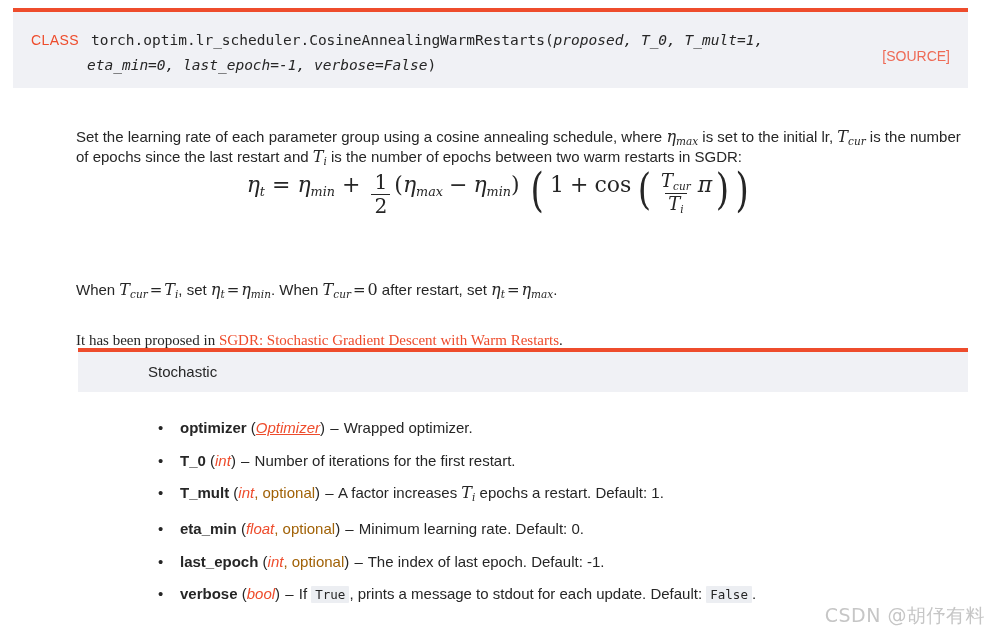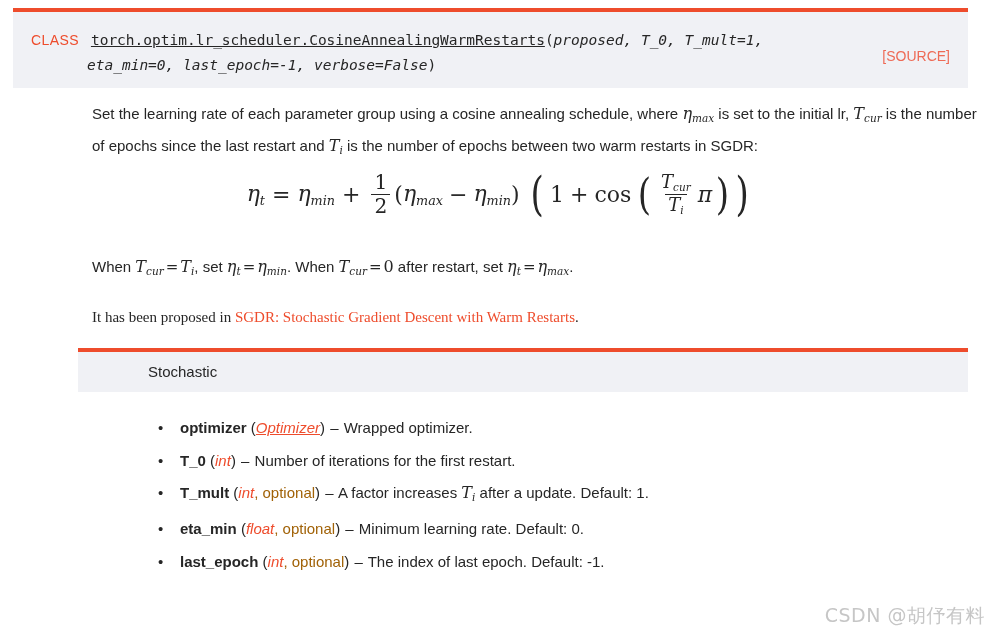--- a/index.html
+++ b/index.html
@@ -42,41 +42,42 @@
   }
   .sig-line.second { padding-left: 56px; }
   .kw-class {
     color: #ee4c2c;
     font-family: "Liberation Sans", sans-serif;
     font-size: 14px;
     letter-spacing: 0.4px;
     margin-right: 12px;
     margin-top: 10px;
   }
-  .sig-path { color: #262626; text-decoration: underline; }
+  .sig-path { color: #262626; }
   .sig-arg { font-style: italic; color: #262626; }
   .sig-punct { color: #262626; }
   .source-link {
     position: absolute;
     right: 18px;
     top: 36px;
     color: #ee6a55;
     font-size: 14px;
     text-decoration: none;
     font-family: "Liberation Sans", sans-serif;
   }
 
   
   .prose {
     position: absolute;
-    left: 92px;
+    left: 76px;
     width: 890px;
     font-size: 15px;
-    line-height: 28px;
-    color: #262626;
+    line-height: 16px;
+    color: #262626;
+    margin-top: 29px;
   }
   #desc-para  { top: 100px; }
   #when-para  { top: 253px; }
   #prop-para  { top: 303px; font-family: Liberation Serif, serif; }
 
   .mathy {
     font-family: "DejaVu Serif", "Liberation Serif", serif;
     font-style: italic;
     font-size: 16px;
   }
@@ -103,21 +104,21 @@
     left: 0;
     top: 172px;
     width: 999px;
     text-align: center;
     font-family: "DejaVu Serif", "Liberation Serif", serif;
     font-size: 22px;
     color: #262626;
   }
   .formula .row {
     display: inline-flex;
-    align-items: center;
+    align-items: flex-start;
     justify-content: center;
     white-space: nowrap;
   }
   .it { font-style: italic; }
   .rm { font-style: normal; }
   .sub-s {
     font-size: 0.58em;
     font-style: italic;
     vertical-align: -0.3em;
   }
@@ -296,33 +297,39 @@
     <span class="pname">T_0</span>
     <span class="paren">(</span><span class="ptype">int</span><span class="paren">)</span>
     <span class="dash">–</span>
     <span>Number of iterations for the first restart.</span>
   </li>
 
   <li>
     <span class="pname">T_mult</span>
     <span class="paren">(</span><span class="ptype">int</span><span class="popt">, optional</span><span class="paren">)</span>
     <span class="dash">–</span>
-    <span>A factor increases </span><span class="mathy"><span>T</span><span class="sub">i</span></span><span> after a update. </span><span>Default: </span><span>1.</span>
+    <span>A factor increases </span><span class="mathy"><span>T</span><span class="sub">i</span></span><span> epochs a restart. </span><span>Default: </span><span>1.</span>
   </li>
 
   <li>
     <span class="pname">eta_min</span>
     <span class="paren">(</span><span class="ptype">float</span><span class="popt">, optional</span><span class="paren">)</span>
     <span class="dash">–</span>
     <span>Minimum learning rate. </span><span>Default: </span><span>0.</span>
   </li>
 
   <li>
     <span class="pname">last_epoch</span>
     <span class="paren">(</span><span class="ptype">int</span><span class="popt">, optional</span><span class="paren">)</span>
     <span class="dash">–</span>
     <span>The index of last epoch. </span><span>Default: </span><span>-1.</span>
   </li>
 
+  <li>
+    <span class="pname">verbose</span>
+    <span class="paren">(</span><span class="ptype">bool</span><span class="paren">)</span>
+    <span class="dash">–</span>
+    <span>If </span><code class="inline">True</code><span>, prints a message to stdout for each update. </span><span>Default: </span><code class="inline">False</code><span>.</span>
+  </li>
 
 </ul>
 
 <div class="watermark">CSDN @胡伃有料</div>
 
 </body></html>

